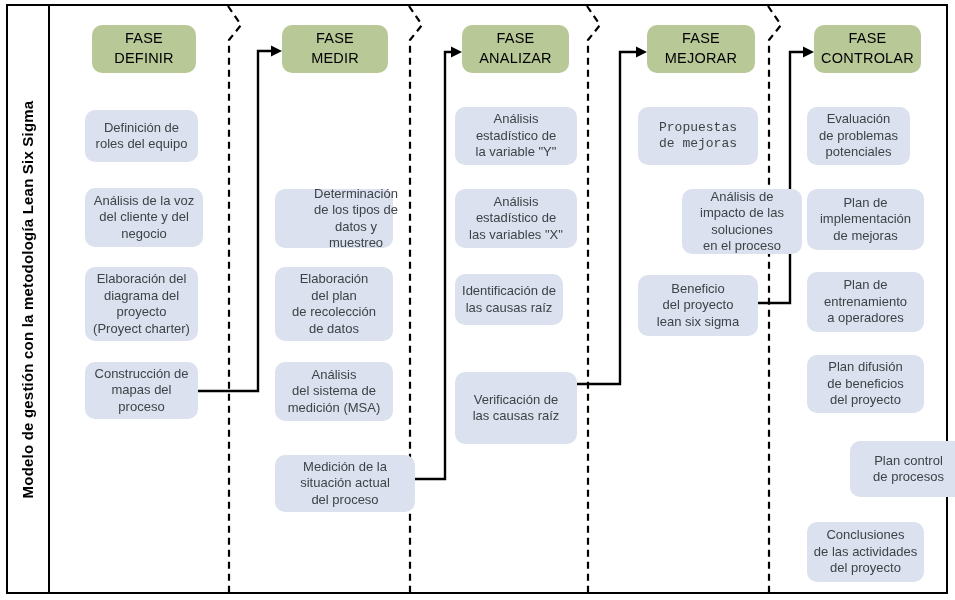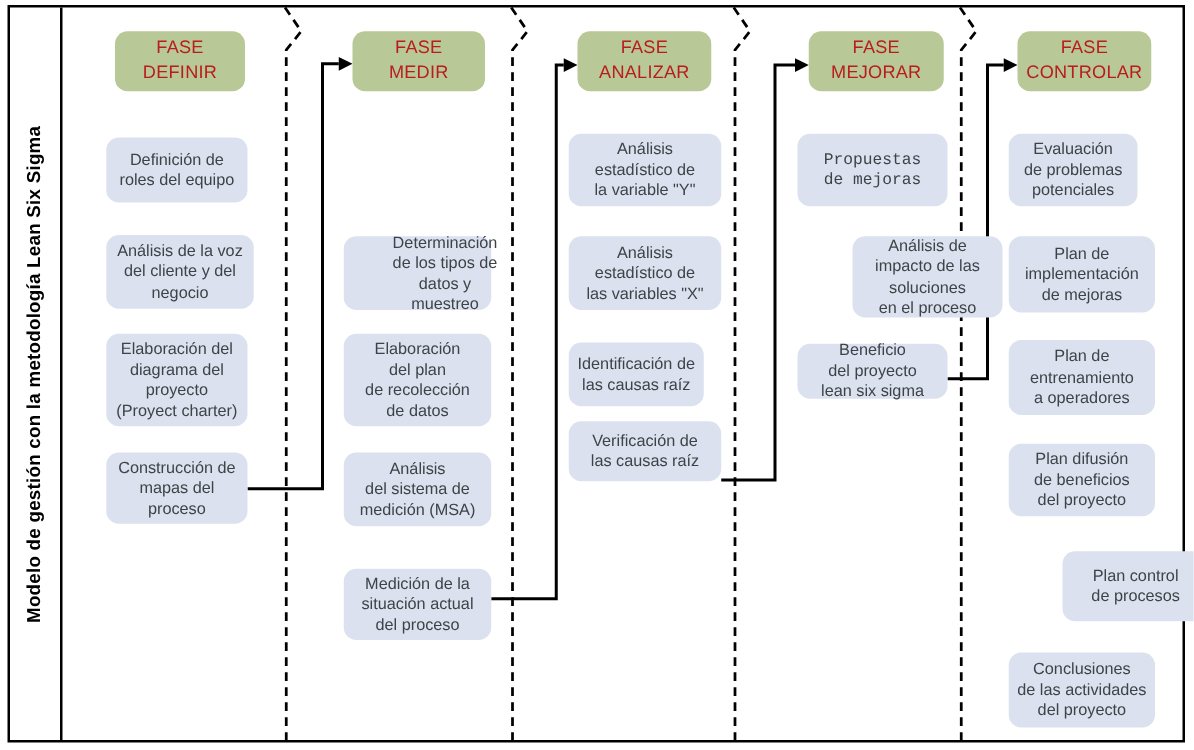--- a/index.html
+++ b/index.html
@@ -69,21 +69,21 @@
     align-items: center;
     justify-content: center;
     text-align: center;
     white-space: pre-line;
     border-radius: 10px;
   }
   .phase-header {
     background: #b8c897;
     font-size: 14.5px;
     line-height: 1.35;
-    color: #b91c1c;
+    color: #000000;
     letter-spacing: 0.2px;
   }
   .step {
     background: #dbe1ee;
     font-size: 13px;
     line-height: 1.27;
     color: #3e4347;
     padding: 3px 4px;
   }
 </style>
@@ -145,42 +145,42 @@
   <div class="step" style="left:275px; top:189px; width:118px; height:59px;padding-left:48px;">Determinación
 de los tipos de
 datos y muestreo</div>
   <div class="step" style="left:275px; top:267px; width:118px; height:74px;">Elaboración
 del plan
 de recolección
 de datos</div>
   <div class="step" style="left:275px; top:362px; width:118px; height:59px;">Análisis
 del sistema de
 medición (MSA)</div>
-  <div class="step" style="left:275px; top:455px; width:118px; height:57px;">Medición de la
+  <div class="step" style="left:275px; top:455px; width:140px; height:57px;">Medición de la
 situación actual
 del proceso</div>
 
   <div class="step" style="left:455px; top:107px; width:122px; height:58px;">Análisis
 estadístico de
 la variable "Y"</div>
   <div class="step" style="left:455px; top:189px; width:122px; height:59px;">Análisis
 estadístico de
 las variables "X"</div>
   <div class="step" style="left:455px; top:274px; width:108px; height:51px;">Identificación de
 las causas raíz</div>
-  <div class="step" style="left:455px; top:337px; width:122px; height:48px;">Verificación de
+  <div class="step" style="left:455px; top:372px; width:122px; height:72px;">Verificación de
 las causas raíz</div>
 
   <div class="step" style="left:638px; top:107px; width:120px; height:58px;font-family:Liberation Mono, monospace;">Propuestas
 de mejoras</div>
   <div class="step" style="left:638px; top:189px; width:120px; height:65px;margin-left:44px;">Análisis de
 impacto de las
 soluciones
 en el proceso</div>
-  <div class="step" style="left:638px; top:275px; width:120px; height:44px;">Beneficio
+  <div class="step" style="left:638px; top:275px; width:120px; height:61px;">Beneficio
 del proyecto
 lean six sigma</div>
 
   <div class="step" style="left:807px; top:107px; width:103px; height:58px;">Evaluación
 de problemas
 potenciales</div>
   <div class="step" style="left:807px; top:189px; width:117px; height:61px;">Plan de
 implementación
 de mejoras</div>
   <div class="step" style="left:807px; top:272px; width:117px; height:60px;">Plan de

